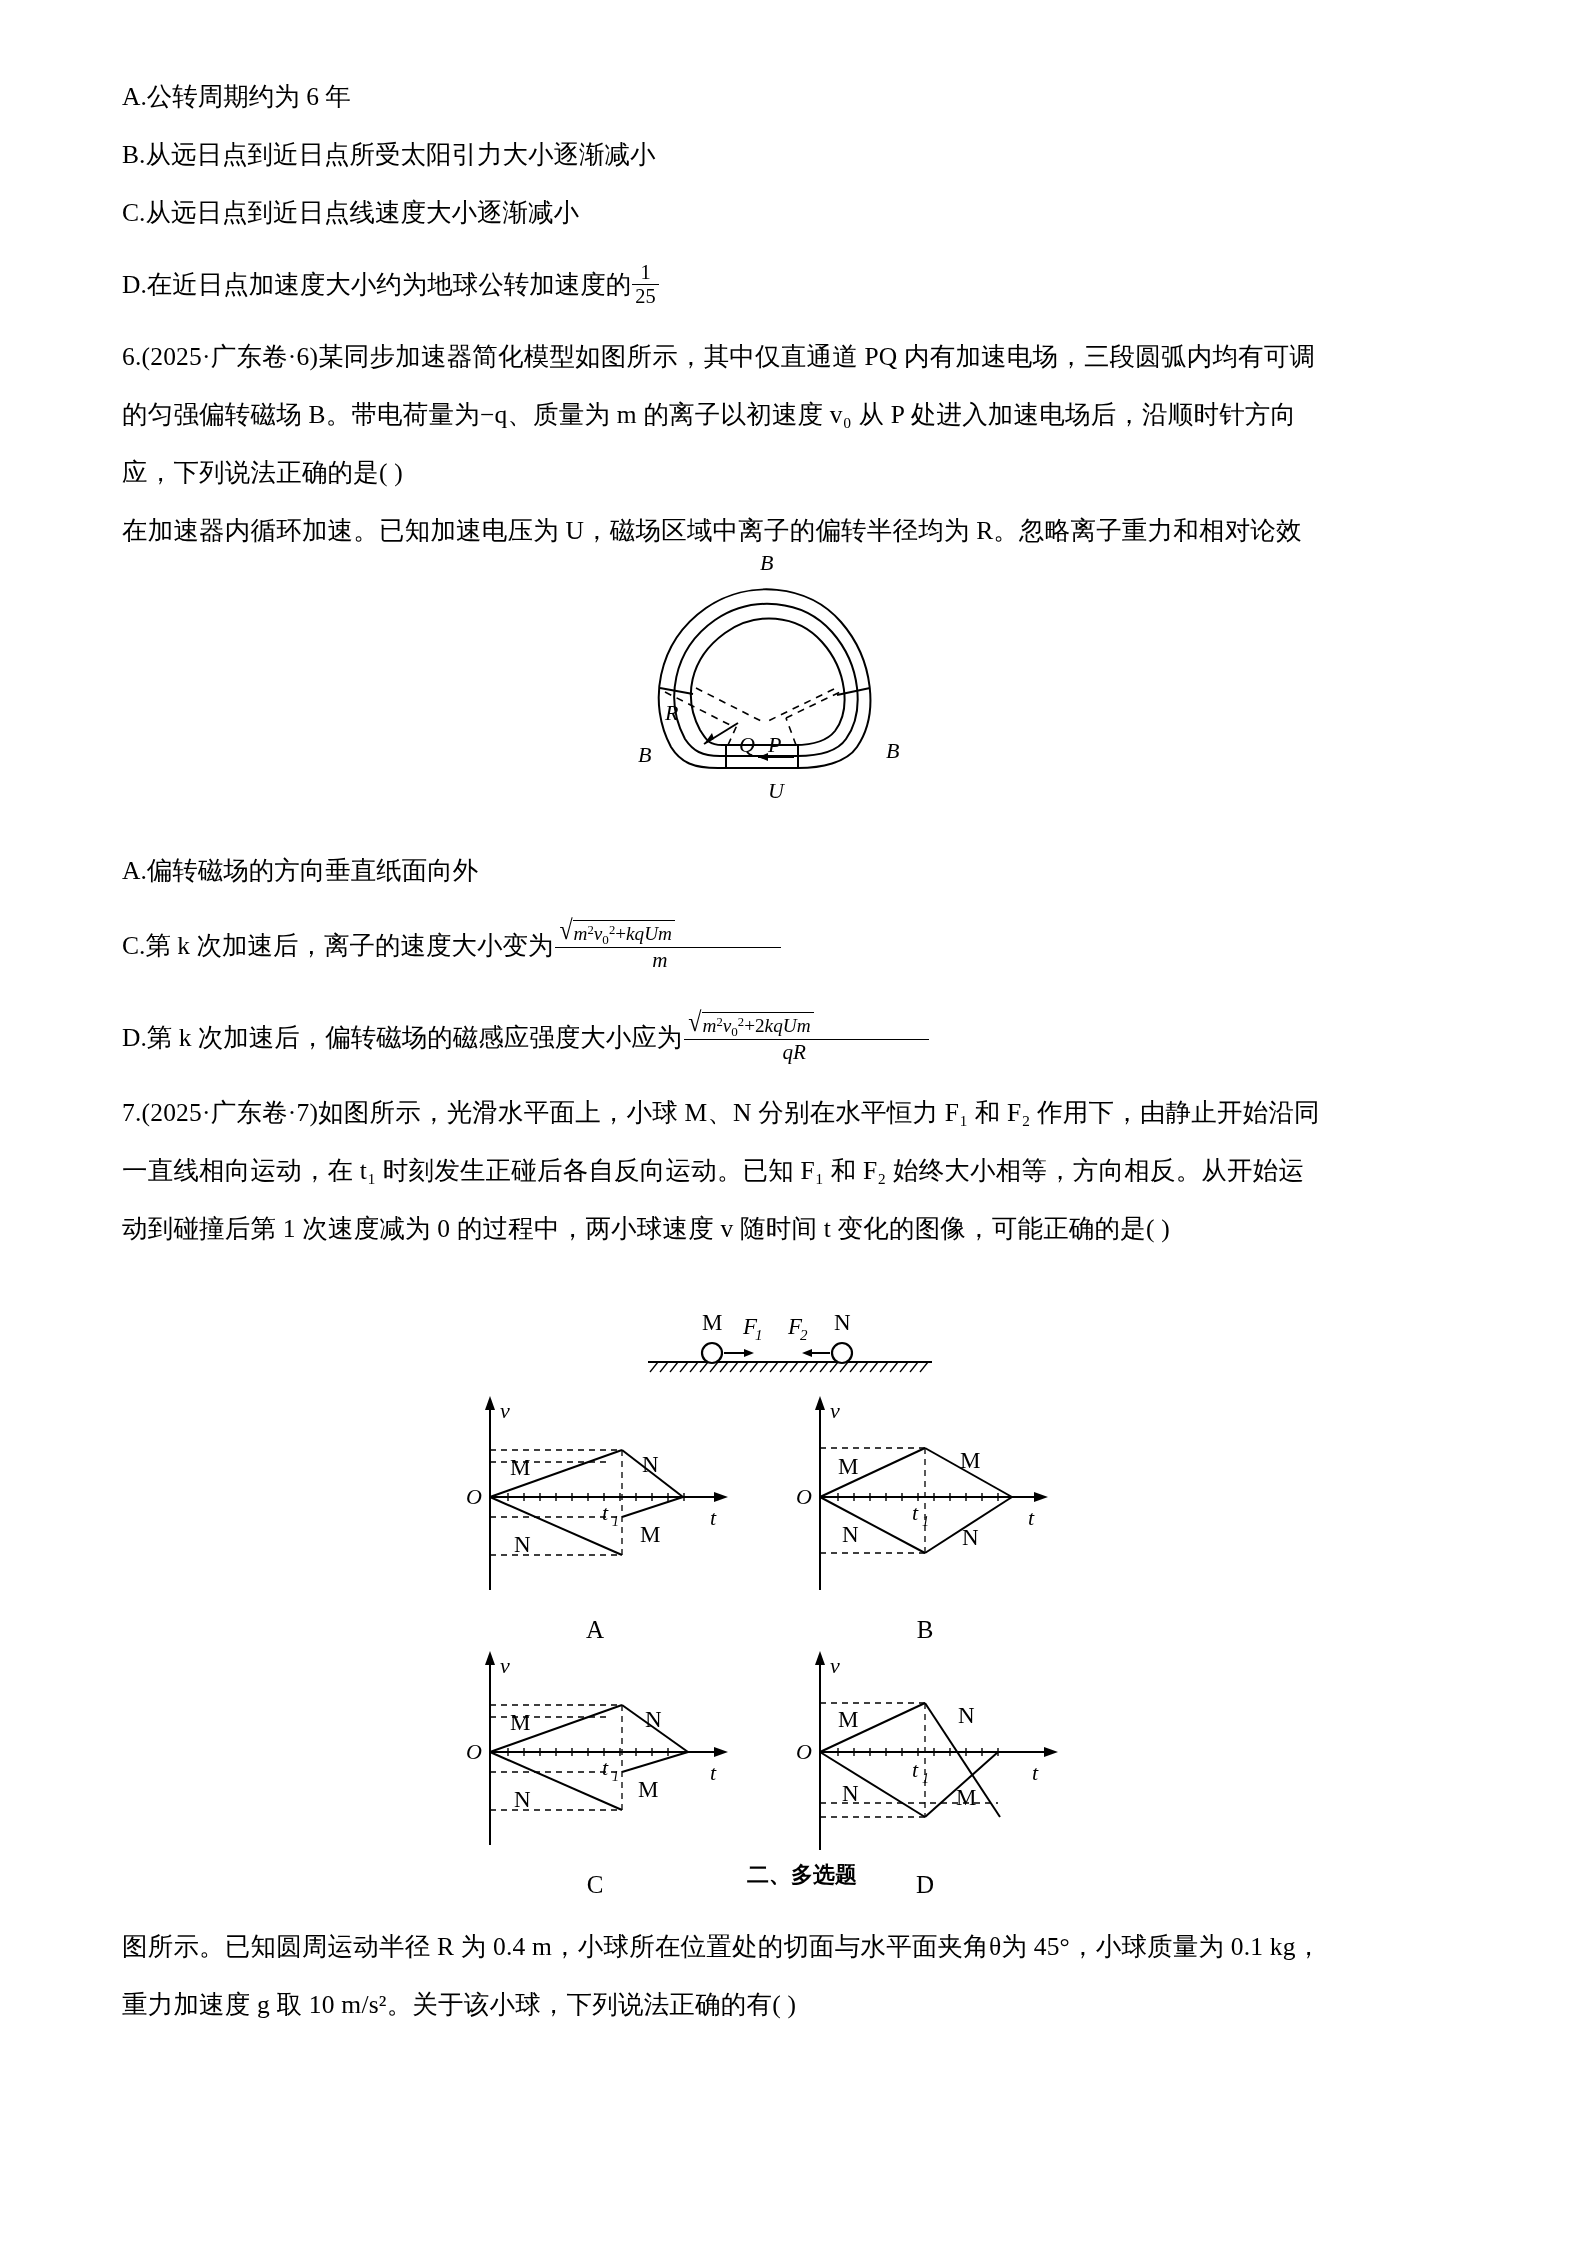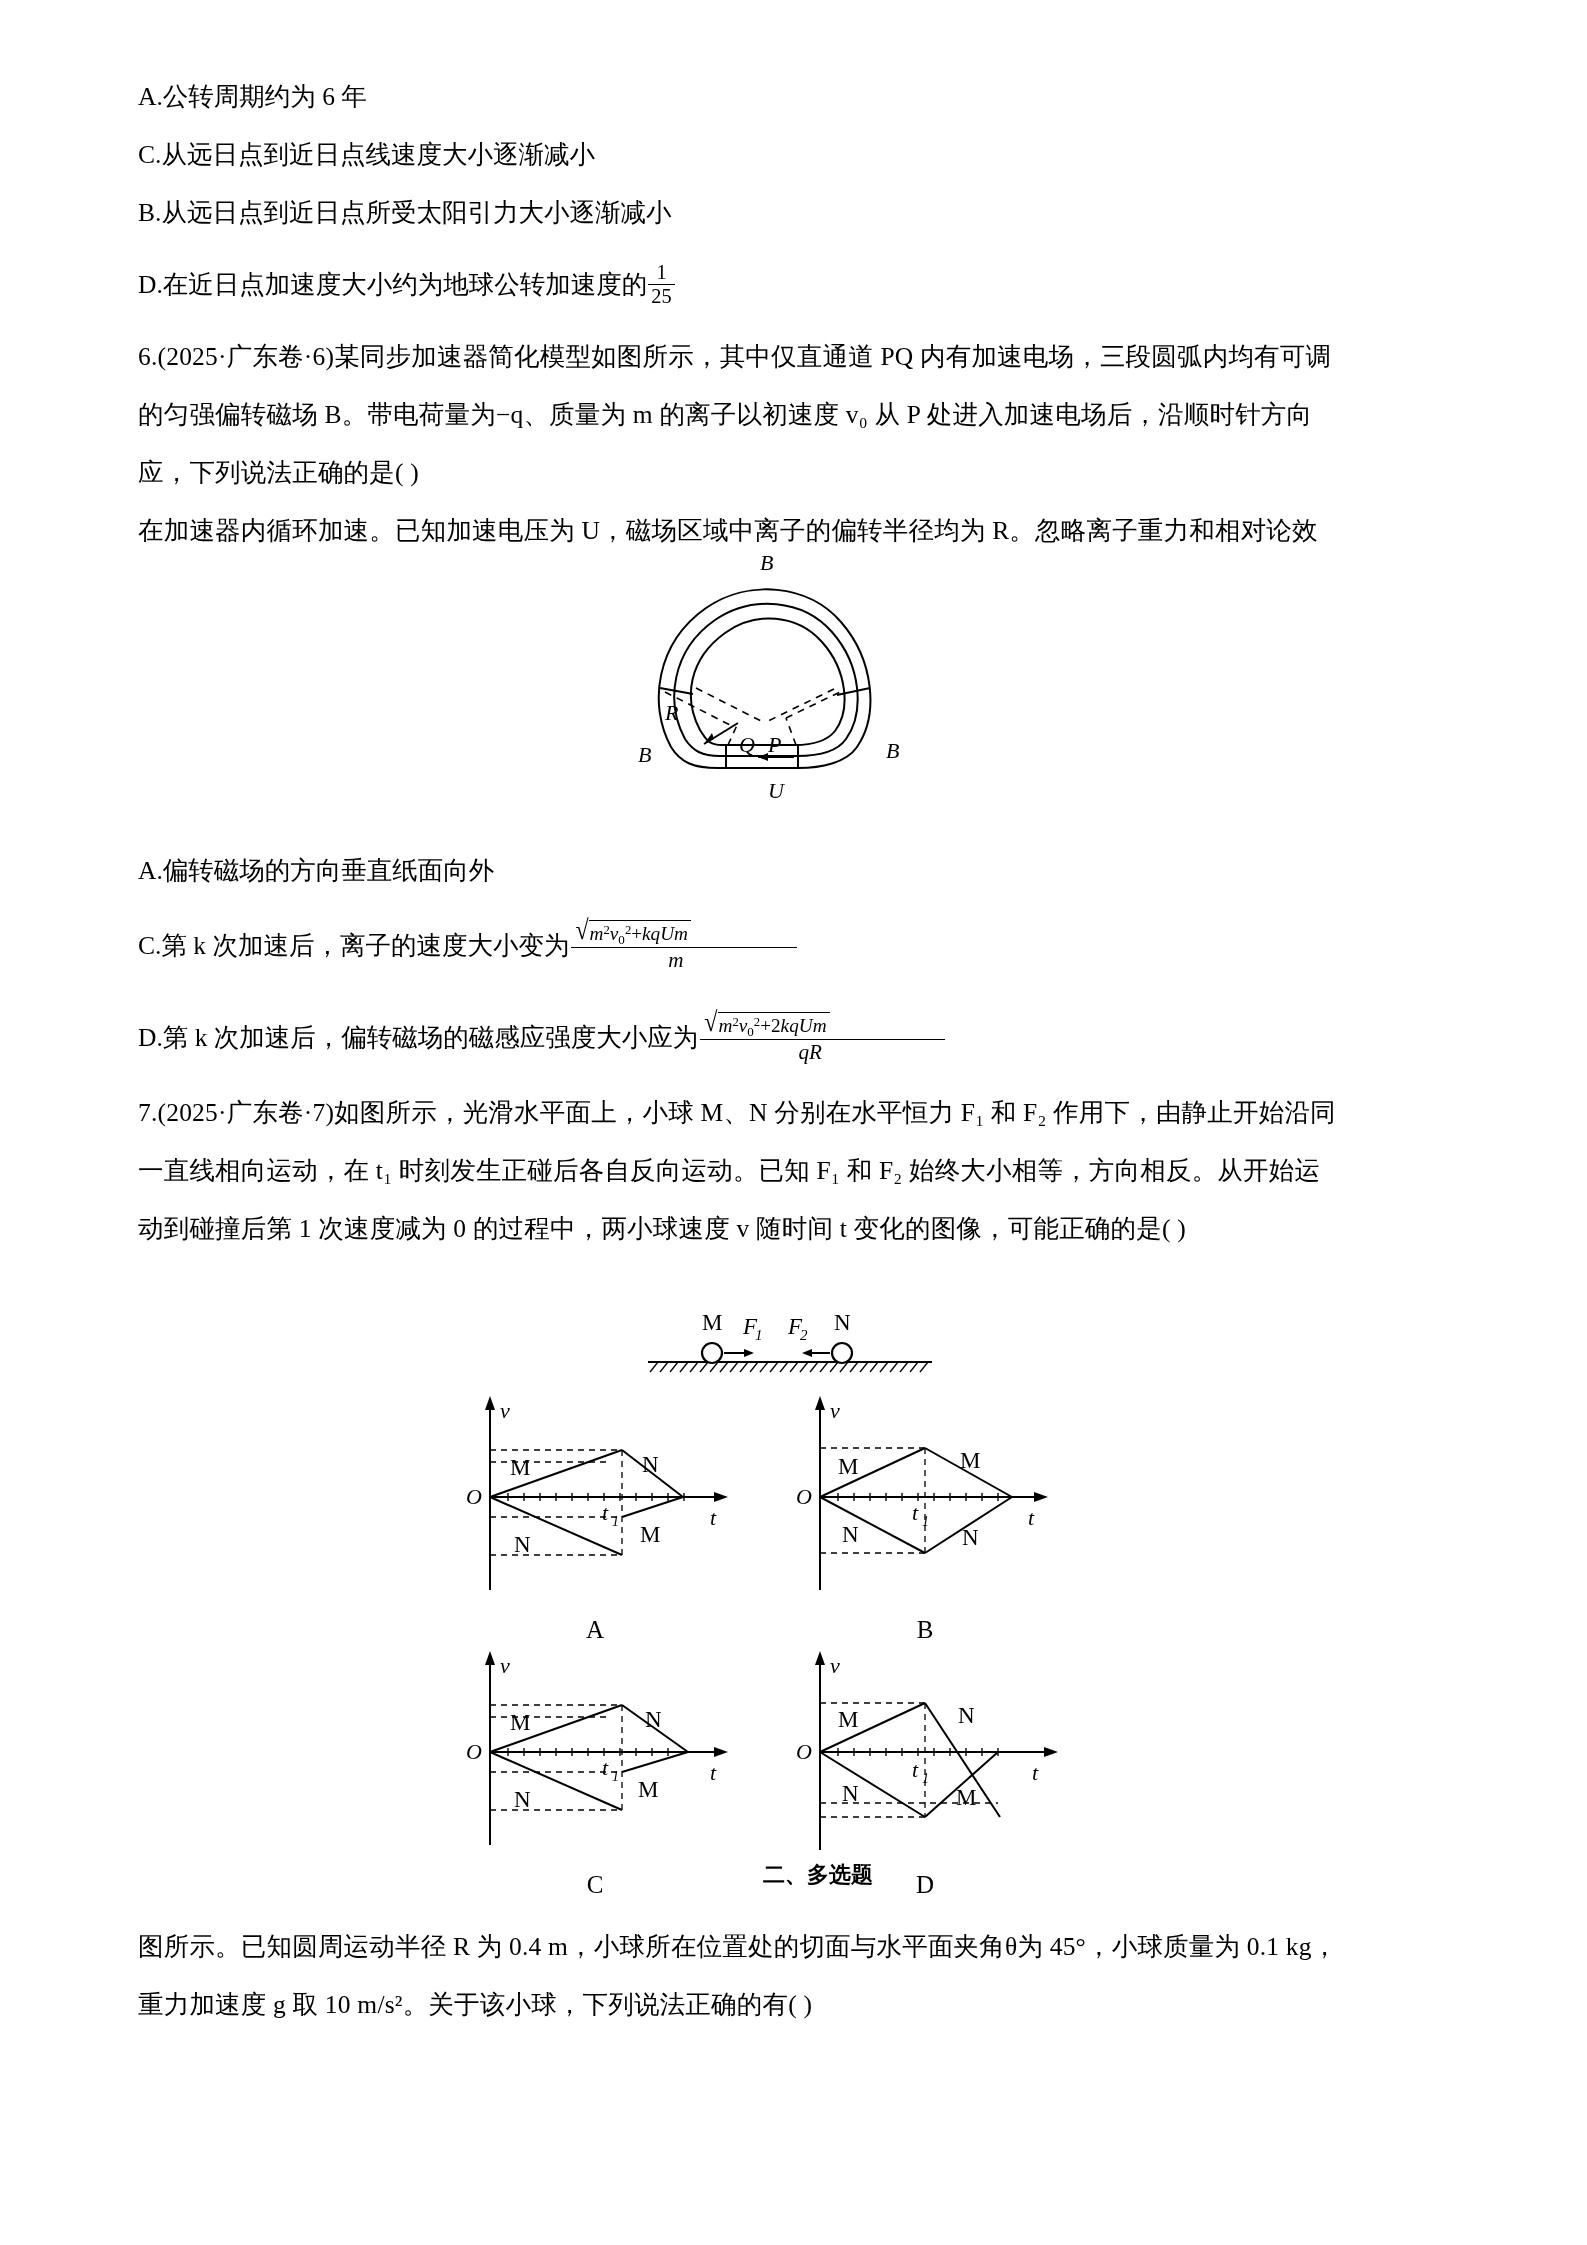--- a/index.html
+++ b/index.html
@@ -14,21 +14,21 @@
   .page {
     position: relative;
     width: 1587px;
     height: 2245px;
     margin: 0 auto;
     background: #ffffff;
     overflow: hidden;
   }
   .body-col {
     position: absolute;
-    left: 138px;
+    left: 122px;
     top: 0;
     width: 1360px;
   }
 
   
   .line {
     font-size: 25.5px;
     line-height: 58px;
     letter-spacing: 0.2px;
     white-space: nowrap;
@@ -105,25 +105,25 @@
 <div class="page">
   <div class="body-col">
 
     <div style="height:68px"></div>
 
     <div class="opt">
       <span>A.公转周期约为 6 年</span>
     </div>
 
     <div class="opt">
+      <span>B.从远日点到近日点所受太阳引力大小逐渐减小</span>
+    </div>
+
+    <div class="opt">
       <span>C.从远日点到近日点线速度大小逐渐减小</span>
-    </div>
-
-    <div class="opt">
-      <span>B.从远日点到近日点所受太阳引力大小逐渐减小</span>
     </div>
 
     <div class="opt opt-tall">
       <span>D.在近日点加速度大小约为地球公转加速度的</span><span class="frac"><span class="num">1</span><span class="den">25</span></span>
     </div>
 
     <div class="line">
       <span>6.(2025·广东卷·6)某同步加速器简化模型如图所示，其中仅直通道 PQ 内有加速电场，三段圆弧内均有可调</span>
     </div>
     <div class="line">

